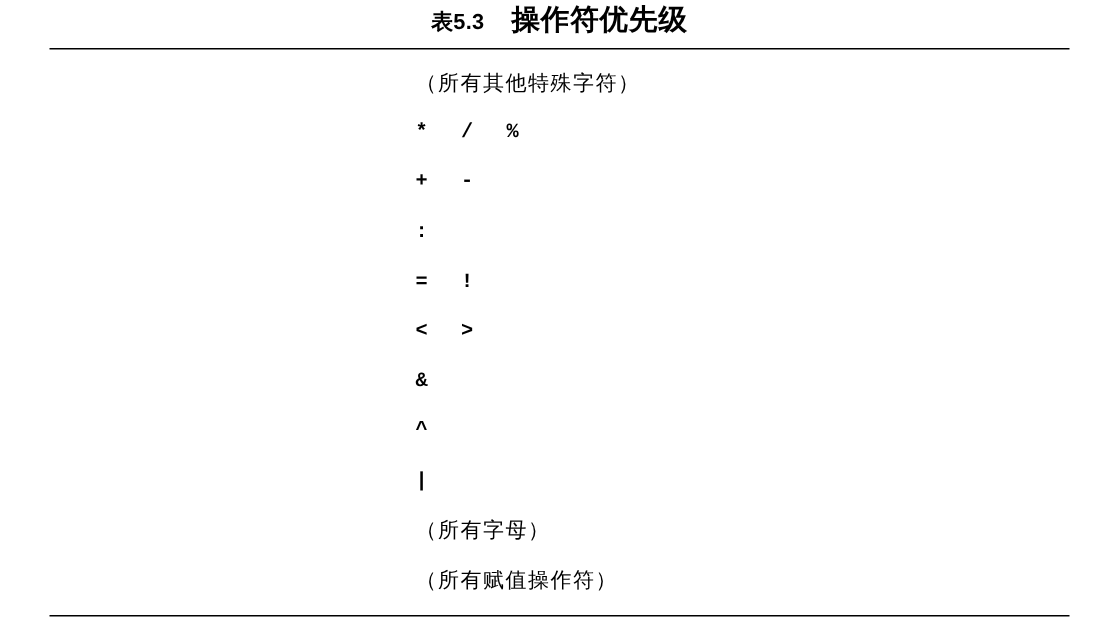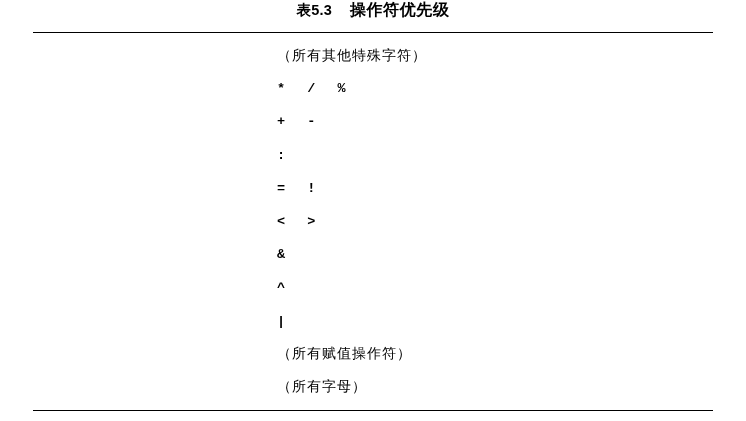--- a/index.html
+++ b/index.html
@@ -32,21 +32,21 @@
   }
   .caption-label {
     font-family: "Liberation Sans", sans-serif;
     font-weight: bold;
     font-size: 14.5px;
     letter-spacing: 0.2px;
   }
   .caption-title {
     font-family: "Liberation Sans", sans-serif;
     font-weight: bold;
-    font-size: 16px;
+    font-size: 19px;
     margin-left: 18px;
     letter-spacing: 0.6px;
   }
   .rule {
     border-top: 1.6px solid #000000;
     width: 100%;
   }
   .rule-top { margin-top: 2px; }
   .rule-bottom { margin-top: 0px; }
   .rows {
@@ -107,22 +107,22 @@
     <div class="row">
       <span class="cell sym">&amp;</span>
     </div>
     <div class="row">
       <span class="cell sym">^</span>
     </div>
     <div class="row">
       <span class="cell sym">|</span>
     </div>
     <div class="row">
-      <span class="cell">（所有赋值操作符）</span>
+      <span class="cell">（所有字母）</span>
     </div>
     <div class="row">
-      <span class="cell">（所有字母）</span>
+      <span class="cell">（所有赋值操作符）</span>
     </div>
   </div>
 
   <div class="rule rule-bottom"></div>
 
 </div>
 
 </body></html>

